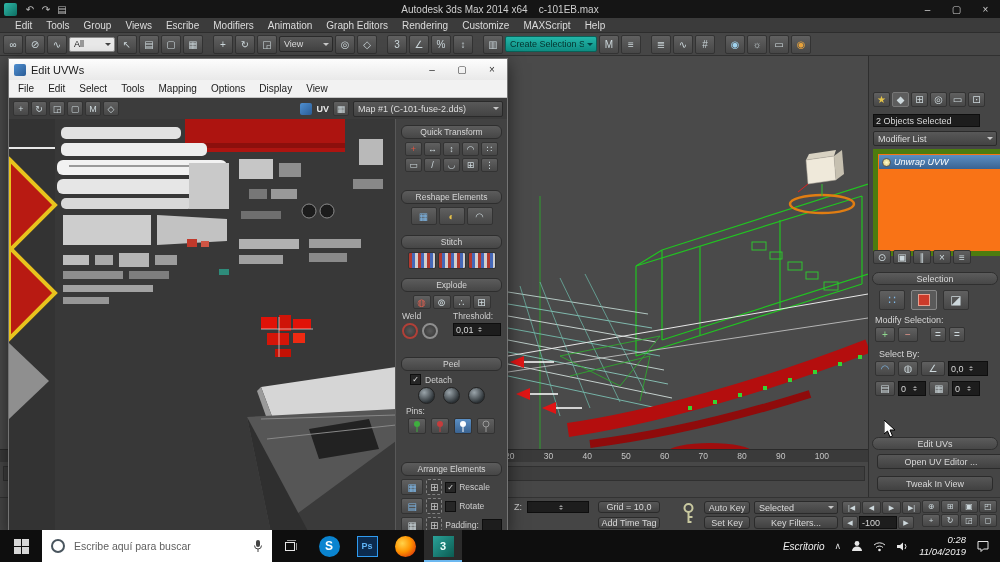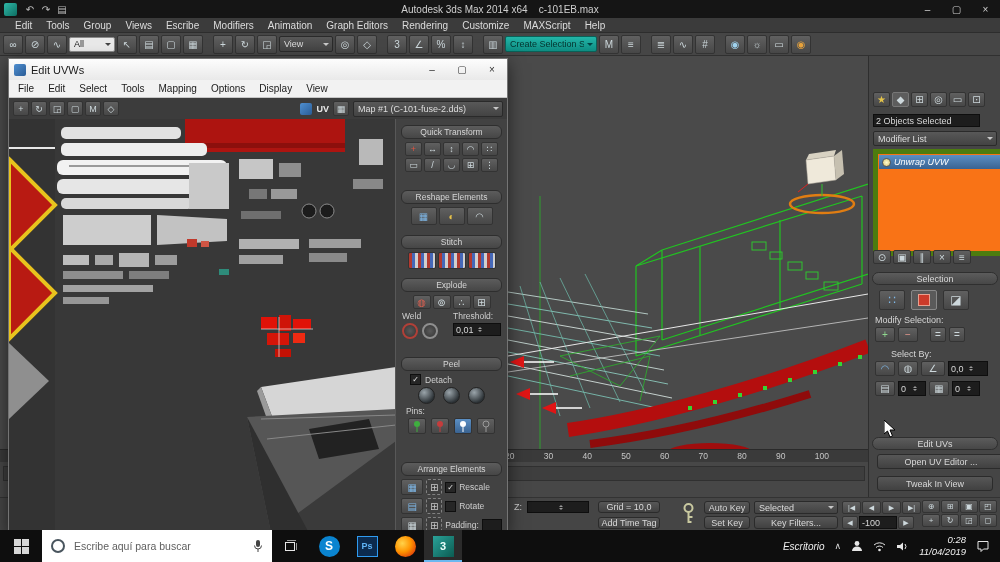--- a/index.html
+++ b/index.html
@@ -375,21 +375,21 @@
       <span class="ic" style="width:26px;height:20px;font-size:12px;">◪</span>
     </div>
     <span class="abs" style="left:6px;top:259px;">Modify Selection:</span>
     <div class="abs" style="left:6px;top:271px;display:flex;gap:3px;align-items:center;">
       <span class="ic" style="width:20px;height:15px;color:#8fd88f;">+</span>
       <span class="ic" style="width:20px;height:15px;color:#e89a8f;">−</span>
       <i style="width:6px;"></i>
       <span class="ic" style="width:16px;height:15px;">=</span>
       <span class="ic" style="width:16px;height:15px;">=</span>
     </div>
-    <span class="abs" style="left:22px;top:293px;">Select By:</span>
+    <span class="abs" style="left:10px;top:293px;">Select By:</span>
     <div class="abs" style="left:6px;top:305px;display:flex;gap:3px;align-items:center;">
       <span class="ic" style="width:20px;height:15px;color:#7fb8e8;">◠</span>
       <span class="ic" style="width:20px;height:15px;">◍</span>
       <span class="ic" style="width:24px;height:15px;">∠</span>
       <div class="fld" style="width:40px;height:15px;">
         <span>0,0</span>
           <span class="spn">
             <i class="su"></i>
             <i class="sd"></i>
           </span>

